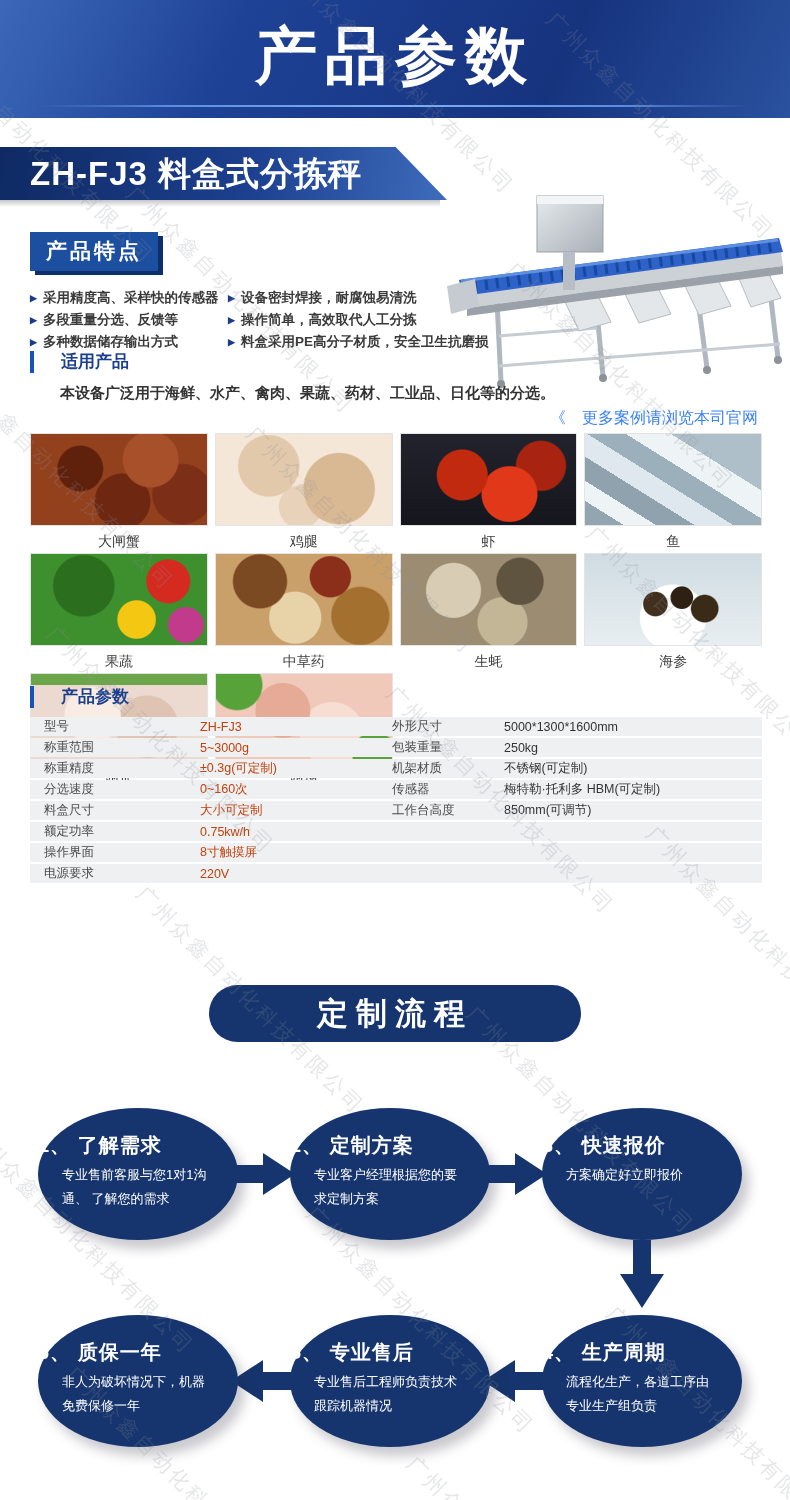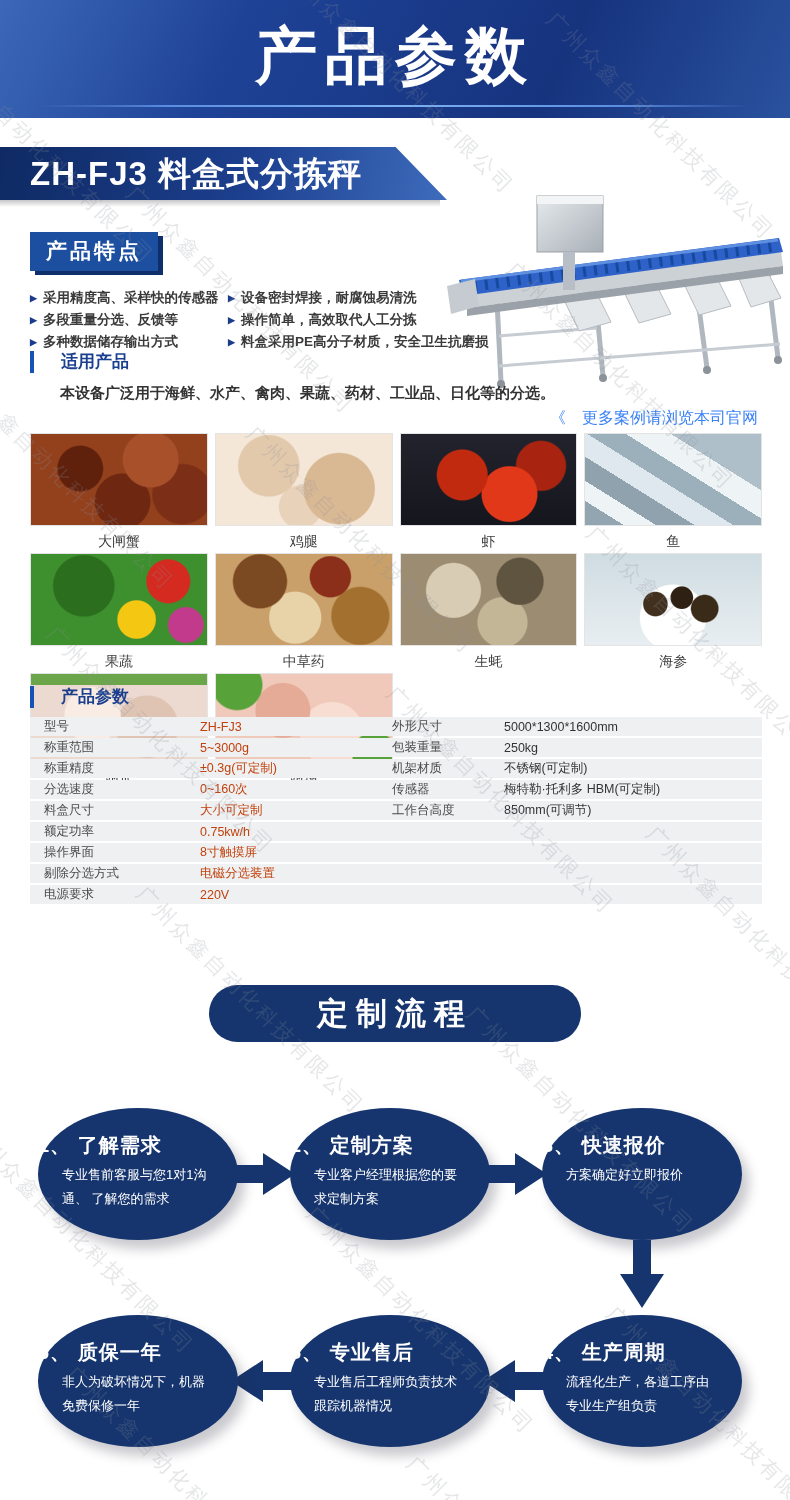--- a/index.html
+++ b/index.html
@@ -257,26 +257,20 @@
         <div class="tk2"></div>
         <div class="tv2"></div>
       </div>
     <div class="trow">
         <div class="tk1">操作界面</div>
         <div class="tv1">8寸触摸屏</div>
         <div class="tk2"></div>
         <div class="tv2"></div>
       </div>
     <div class="trow">
-        <div class="tk1">剔除分选方式</div>
-        <div class="tv1">电磁分选装置</div>
-        <div class="tk2"></div>
-        <div class="tv2"></div>
-      </div>
-    <div class="trow">
         <div class="tk1">电源要求</div>
         <div class="tv1">220V</div>
         <div class="tk2"></div>
         <div class="tv2"></div>
       </div>
   </div>
 
   <div class="pill">
     <span>定制流程</span>
   </div>

